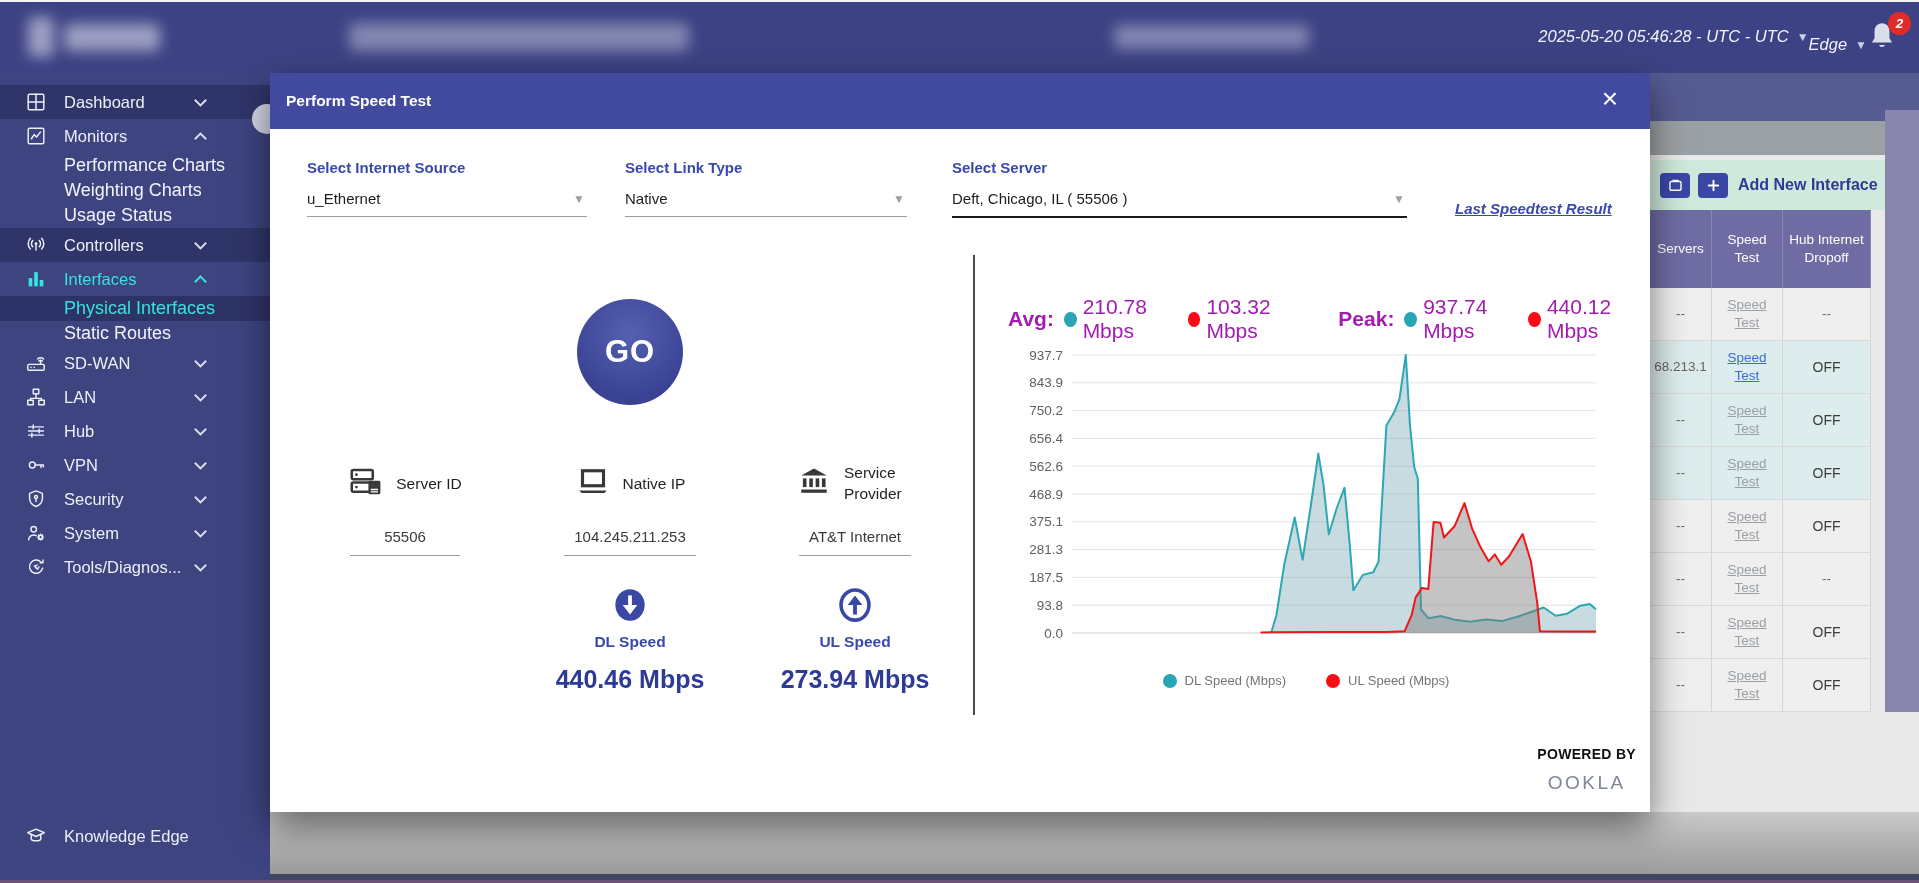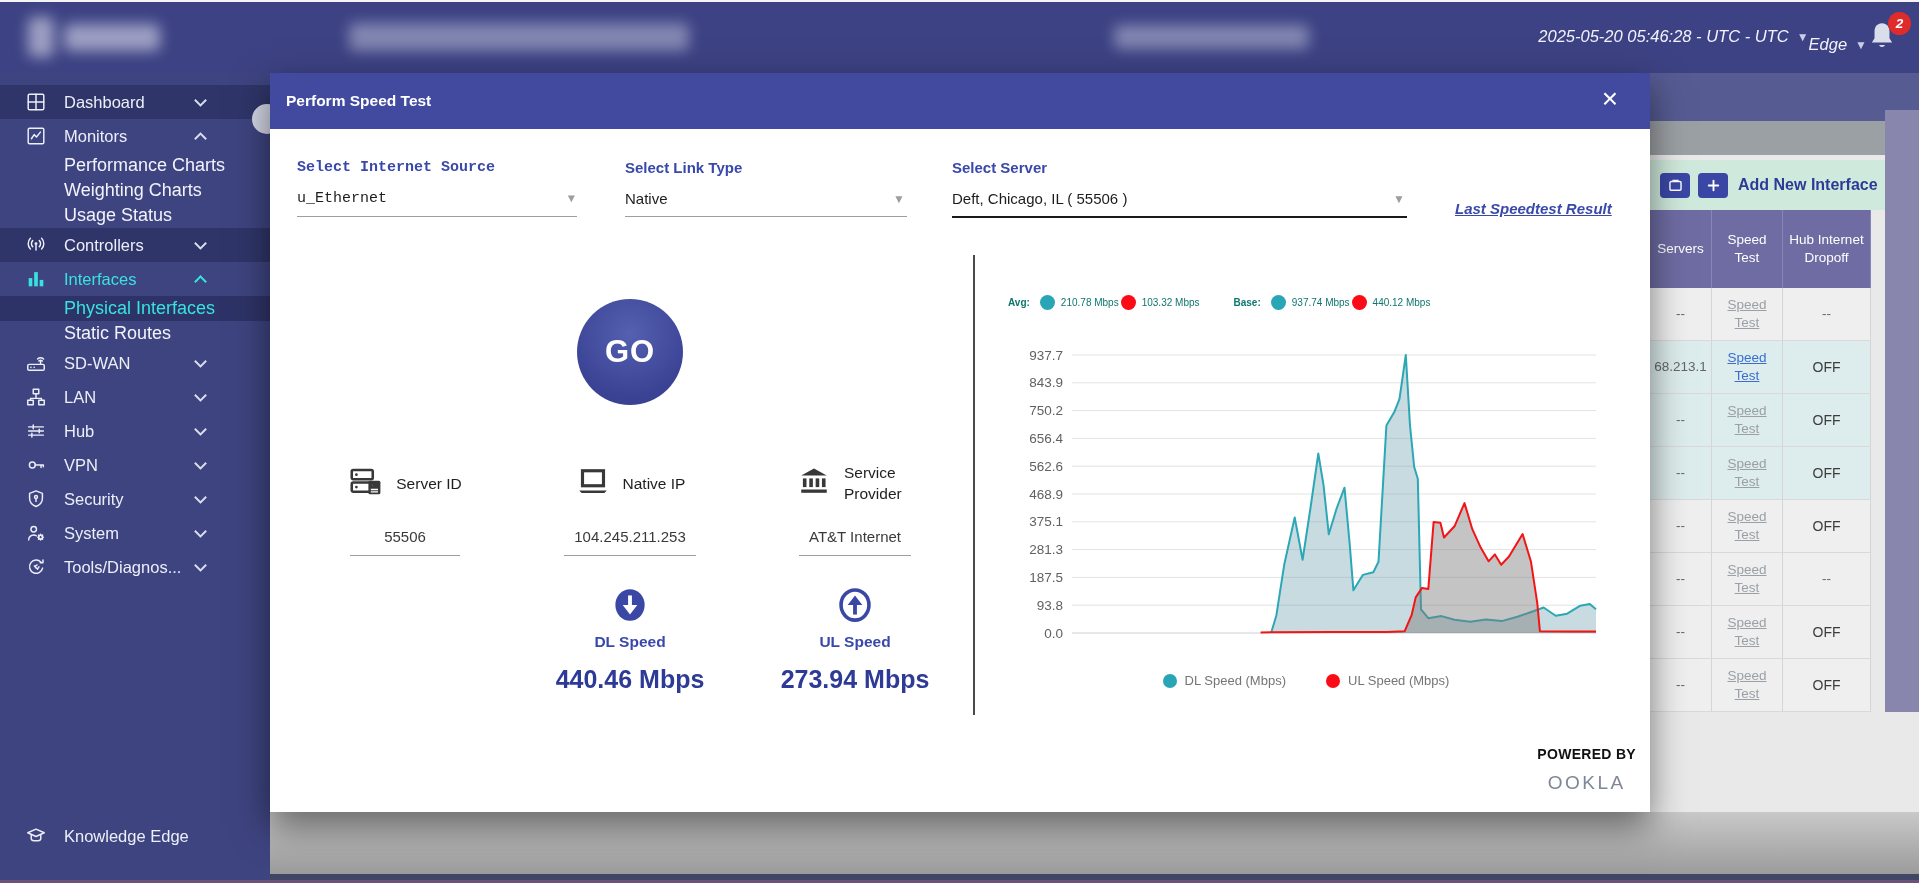--- a/index.html
+++ b/index.html
@@ -65,21 +65,21 @@
   #modal { position:absolute; left:270px; top:73px; width:1380px; height:739px; background:#fff; z-index:10; box-shadow:0 14px 34px rgba(0,0,0,.5); }
   #modal-header { position:absolute; left:0; top:0; width:100%; height:56px; background:#414a9e; display:flex; align-items:center; }
   #modal-title { color:#fff; font-weight:bold; font-size:15.5px; margin-left:16px; }
   #modal-close { position:absolute; right:32px; top:11px; color:#fff; font-size:28px; line-height:30px; cursor:pointer; font-weight:300; }
 
   .field { position:absolute; top:86px; }
   .field .flabel { color:#3949ab; font-weight:bold; font-size:15px; }
   .field .fvalue { position:relative; margin-top:14px; font-size:15px; color:#1d1d1d; padding-bottom:9px; border-bottom:1px solid #9e9e9e; }
   .field.focused .fvalue { border-bottom:2px solid #1a1a1a; }
   .field .fcaret { position:absolute; right:2px; top:2px; color:#9e9e9e; font-size:12px; }
-  #field-source { left:27px; width:280px;font-family:Liberation Mono, monospace; }
+  #field-source { left:37px; width:280px; }
   #field-link { left:355px; width:282px; }
   #field-server { left:682px; width:455px; }
   #last-result { position:absolute; left:1185px; top:127px; color:#3949ab; font-weight:bold; font-style:italic; font-size:15px; text-decoration:underline; cursor:pointer; }
 
   #vdivider { position:absolute; left:703px; top:182px; width:2px; height:460px; background:#4a4a4a; }
 
   #go-btn { position:absolute; left:307px; top:226px; width:106px; height:106px; border-radius:50%; background:radial-gradient(circle at 50% 32%, #5560b0, #3a4294 72%); display:flex; align-items:center; justify-content:center; color:#fff; font-size:31px; font-weight:bold; letter-spacing:1px; cursor:pointer; }
 
   .info-col { position:absolute; width:230px; text-align:center; }
   .info-head { display:flex; align-items:center; justify-content:center; gap:12px; height:52px; }
@@ -91,21 +91,21 @@
   #info-3 { left:470px; top:385px; }
 
   .stat-col { position:absolute; width:230px; text-align:center; }
   .stat-col .sicon2 { height:40px; display:flex; align-items:center; justify-content:center; }
   .stat-label { margin-top:8px; color:#3949ab; font-weight:bold; font-size:15.5px; }
   .stat-value { margin-top:14px; color:#2d3a96; font-weight:bold; font-size:25px; }
   #stat-1 { left:20px; top:512px; }
   #stat-2 { left:245px; top:512px; }
   #stat-3 { left:470px; top:512px; }
 
-  #chart-summary { position:absolute; left:738px; top:222px; display:flex; align-items:center; font-size:10px; color:#0f766e;justify-content:center; }
+  #chart-summary { position:absolute; left:738px; top:222px; display:flex; align-items:center; font-size:21px; color:#a21caf;justify-content:center; }
   #chart-summary .sum-label { font-weight:bold; margin-right:8px; }
   #chart-summary .dot { width:15px; height:15px; border-radius:50%; display:inline-block; margin:0 6px 0 2px; }
   #chart-summary .dot.teal { background:#29a6b5; }
   #chart-summary .dot.red { background:#fb0b15; }
   #chart-summary .gap { width:34px; }
   #chart-box { position:absolute; left:736px; top:268px; width:600px; height:312px; }
   #chart-legend { position:absolute; left:736px; top:600px; width:600px; display:flex; justify-content:center; gap:40px; font-size:13px; color:#757575; }
   #chart-legend .li { display:flex; align-items:center; gap:8px; }
   #chart-legend .dot { width:14px; height:14px; border-radius:50%; }
   #powered { position:absolute; right:14px; bottom:18px; display:flex; align-items:center; gap:10px;flex-direction:column; }
@@ -458,21 +458,21 @@
       <div class="stat-value">273.94 Mbps</div>
     </div>
 
     <div id="chart-summary">
       <span class="sum-label">Avg:</span>
       <span class="dot teal"></span>
       <span>210.78 Mbps</span>
       <span class="dot red"></span>
       <span>103.32 Mbps</span>
       <span class="gap"></span>
-      <span class="sum-label">Base:</span>
+      <span class="sum-label">Peak:</span>
       <span class="dot teal"></span>
       <span>937.74 Mbps</span>
       <span class="dot red"></span>
       <span>440.12 Mbps</span>
     </div>
 
     <div id="chart-box">
       <svg id="chart-svg" width="600" height="312" viewBox="0 0 600 312">
           <line x1="66" x2="590" y1="14" y2="14" stroke="#e3e3e3" stroke-width="1"></line>
           <text x="57" y="18.5" text-anchor="end" class="tick-label">937.7</text>

